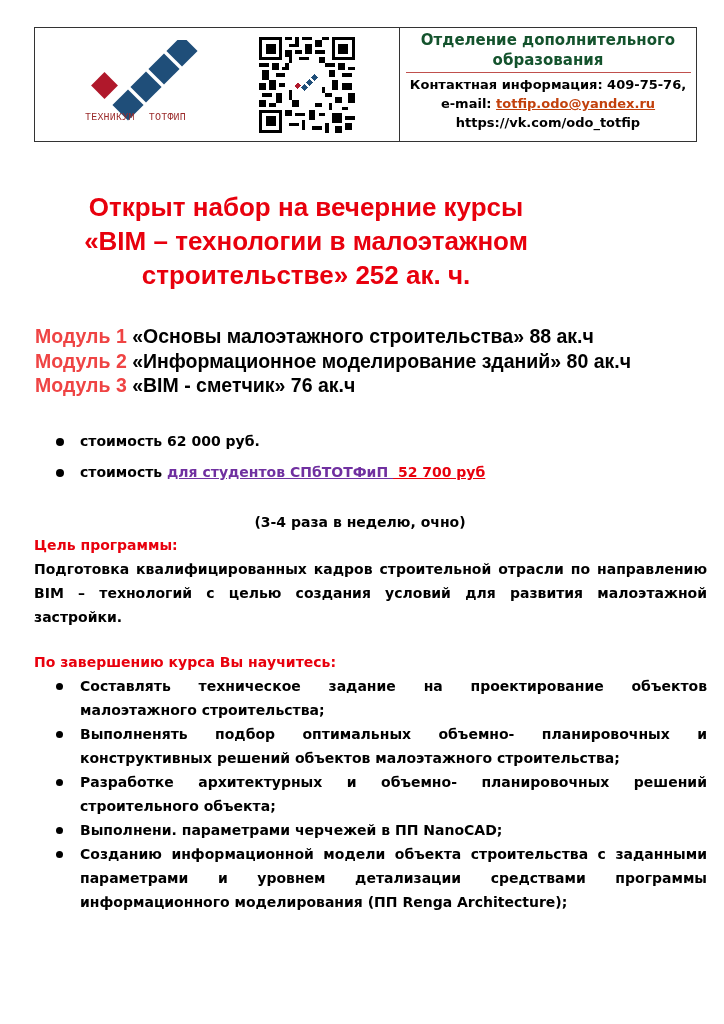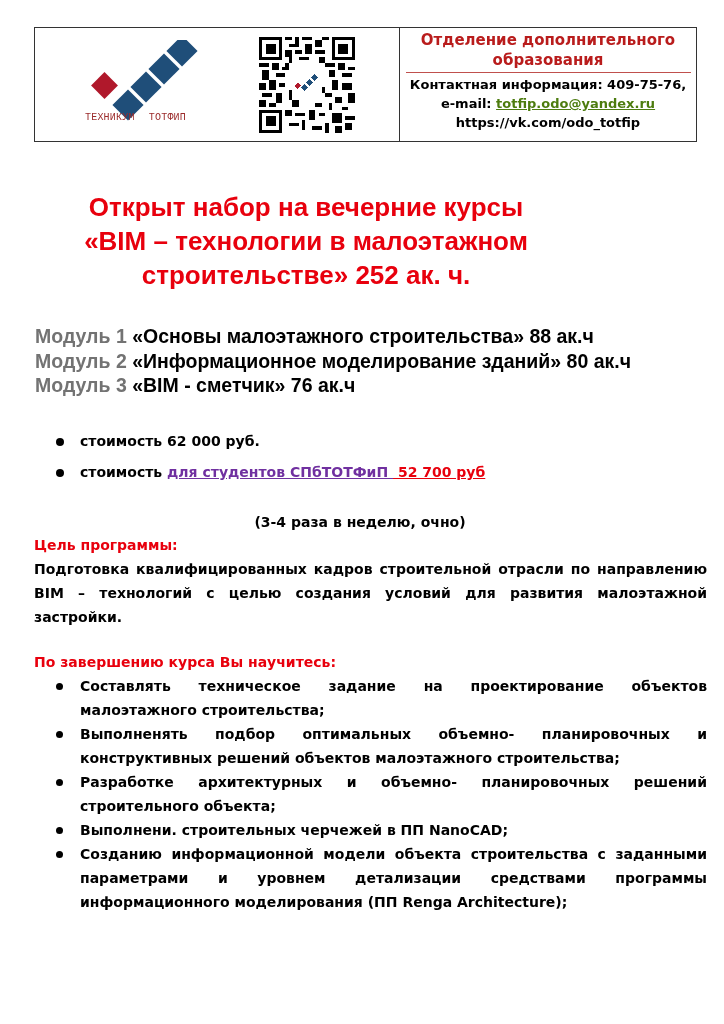--- a/index.html
+++ b/index.html
@@ -4,27 +4,27 @@
 <style>
   html, body { margin:0; padding:0; background:#ffffff; }
   body { width:724px; height:1024px; position:relative; overflow:hidden; font-family:"Liberation Sans", sans-serif; color:#000; }
   .hdr { position:absolute; left:34px; top:27px; width:663px; height:115px; border:1.5px solid #333; box-sizing:border-box; display:flex; }
   .hdr-left { width:364px; border-right:1.5px solid #333; position:relative; }
   .hdr-right { flex:1; text-align:center; position:relative; }
   .logo { position:absolute; left:50px; top:12px; width:120px; height:90px; }
   .logo-text { position:absolute; left:50px; top:84px; width:120px; font-size:10px; letter-spacing:0.2px; color:#9b2b2b; font-family:Liberation Mono, monospace; white-space:nowrap; }
   .logo-text span { margin-right:8px; }
   .qr { position:absolute; left:224px; top:9px; width:96px; height:96px; }
-  .org { color:#b91c1c; font-weight:bold; font-size:15px; line-height:20px; margin-top:2px; font-family:"DejaVu Sans", sans-serif; }
+  .org { color:#14532d; font-weight:bold; font-size:15px; line-height:20px; margin-top:2px; font-family:"DejaVu Sans", sans-serif; }
   .org-line { width:285px; margin:2px auto 2px; border-top:1.5px solid #c0504d; }
   .contact { font-size:13px; font-weight:bold; line-height:19px; font-family:"DejaVu Sans", sans-serif; }
-  .contact a { color:#4d7c0f; text-decoration:underline; }
+  .contact a { color:#c2410c; text-decoration:underline; }
   .title { position:absolute; left:0; top:190px; width:612px; text-align:center; color:#e8000d; font-weight:bold; font-size:26px; line-height:34px; }
   .modules { position:absolute; left:35px; top:324px; font-size:19.5px; line-height:24.5px; font-weight:bold; white-space:nowrap; }
-  .mod-label { color:#737373;text-align:right; }
+  .mod-label { color:#ef4444;text-align:right; }
   .prices { position:absolute; left:56px; top:426px; font-family:"DejaVu Sans", sans-serif; font-weight:bold; font-size:14px; line-height:31px; }
   .prices .row { display:flex; align-items:center; white-space:nowrap; }
   .bullet { display:inline-block; width:8px; height:8px; background:#000; border-radius:50%; margin-right:16px; }
   .stud { color:#7030a0; text-decoration:underline; text-decoration-color:#7030a0; }
   .stud-price { color:#e8000d; text-decoration:underline; text-decoration-color:#e8000d; }
   .freq { position:absolute; left:0; top:514px; width:652px; text-align:center; font-family:"DejaVu Sans", sans-serif; font-weight:bold; font-size:14px; padding-left:68px; box-sizing:border-box; }
   .section { position:absolute; left:34px; width:673px; font-family:"DejaVu Sans", sans-serif; font-weight:bold; font-size:14px; line-height:24px; }
   .sec-label { color:#e8000d; }
   .justify { text-align:justify; text-align-last:left; }
   .skills { list-style:none; margin:0; padding:0; }
@@ -165,16 +165,16 @@
   <div class="sec-label">Цель программы:</div>
   <div class="justify">Подготовка квалифицированных кадров строительной отрасли по направлению BIM – технологий с целью создания условий для развития малоэтажной застройки.</div>
 </div>
 
 <div class="section" style="top:650px;">
   <div class="sec-label">По завершению курса Вы научитесь:</div>
   <ul class="skills">
     <li>Составлять техническое задание на проектирование объектов малоэтажного строительства;</li>
     <li>Выполненять подбор оптимальных объемно- планировочных и конструктивных решений объектов малоэтажного строительства;</li>
     <li>Разработке архитектурных и объемно- планировочных решений строительного объекта;</li>
-    <li>Выполнени. строительных черчежей в ПП NanoCAD;</li>
+    <li>Выполнени. параметрами черчежей в ПП NanoCAD;</li>
     <li>Созданию информационной модели объекта строительства с заданными параметрами и уровнем детализации средствами программы информационного моделирования (ПП Renga Architecture);</li>
   </ul>
 </div>
 
 </body></html>

